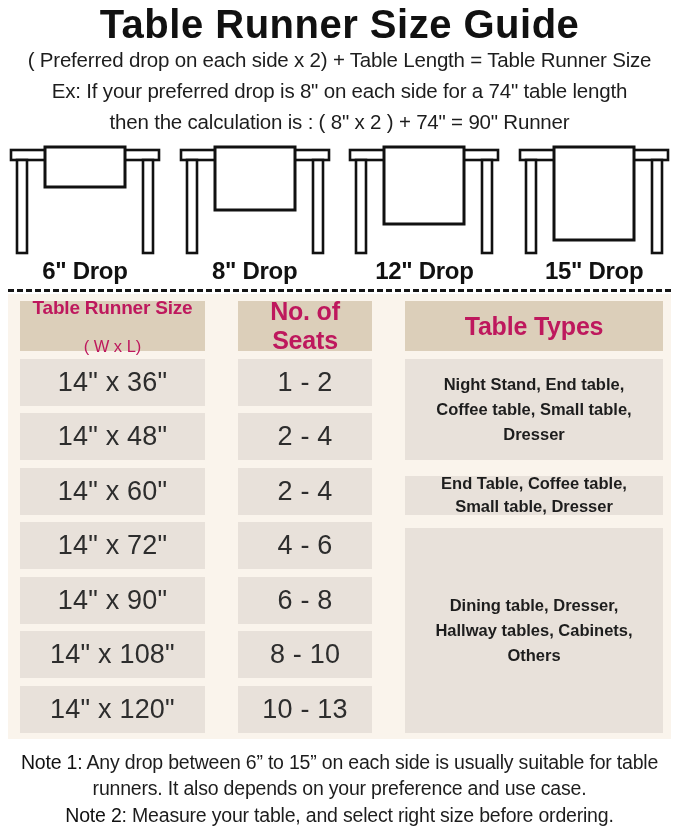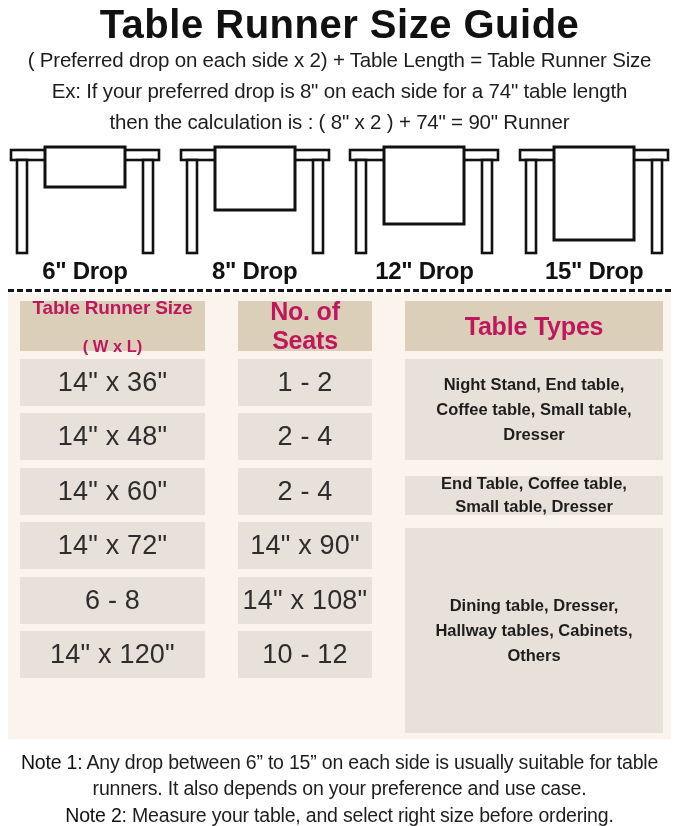--- a/index.html
+++ b/index.html
@@ -77,21 +77,21 @@
     flex-direction: column;
     align-items: center;
     justify-content: center;
     text-align: center;
   }
   .head-cell {
     background: #dccfba;
     color: #be185d;
   }
   .head-cell .h-main { font-size: 25px; font-weight: 700; letter-spacing: -0.2px; }
-  .head-cell .h-sub  { font-size: 16.5px; font-weight: 700; margin-top: 18px; }
+  .head-cell .h-sub  { font-size: 16.5px; font-weight: 400; margin-top: 18px; }
   .col1-head .h-main { font-size: 19px; }
   .data-cell {
     background: #e8e1da;
     color: #2d2d2d;
     font-size: 27px;
     font-weight: 400;
     letter-spacing: 0.2px;
   }
   .type-cell {
     background: #e8e1da;
@@ -189,28 +189,30 @@
     <div class="cell data-cell">14" x 36"</div>
     <div class="cell data-cell">1 - 2</div>
 
     <div class="cell data-cell">14" x 48"</div>
     <div class="cell data-cell">2 - 4</div>
 
     <div class="cell data-cell">14" x 60"</div>
     <div class="cell data-cell">2 - 4</div>
 
     <div class="cell data-cell">14" x 72"</div>
+    <div class="cell data-cell">4 - 6</div>
 
     <div class="cell data-cell">14" x 90"</div>
     <div class="cell data-cell">6 - 8</div>
 
     <div class="cell data-cell">14" x 108"</div>
+    <div class="cell data-cell">8 - 10</div>
 
     <div class="cell data-cell">14" x 120"</div>
-    <div class="cell data-cell">10 - 12</div>
+    <div class="cell data-cell">10 - 13</div>
 
     <div class="cell type-cell tt-0">Night Stand, End table, Coffee table, Small table, Dresser</div>
     <div class="cell type-cell tt-1">End Table, Coffee table, Small table, Dresser</div>
     <div class="cell type-cell tt-2">Dining table, Dresser, Hallway tables, Cabinets, Others</div>
 
   </div>
 </div>
 
 <div class="notes">
   <p><b>Note 1</b><span>: Any drop between 6” to 15” on each side is usually suitable for table runners. It also depends on your preference and use case.</span></p>

